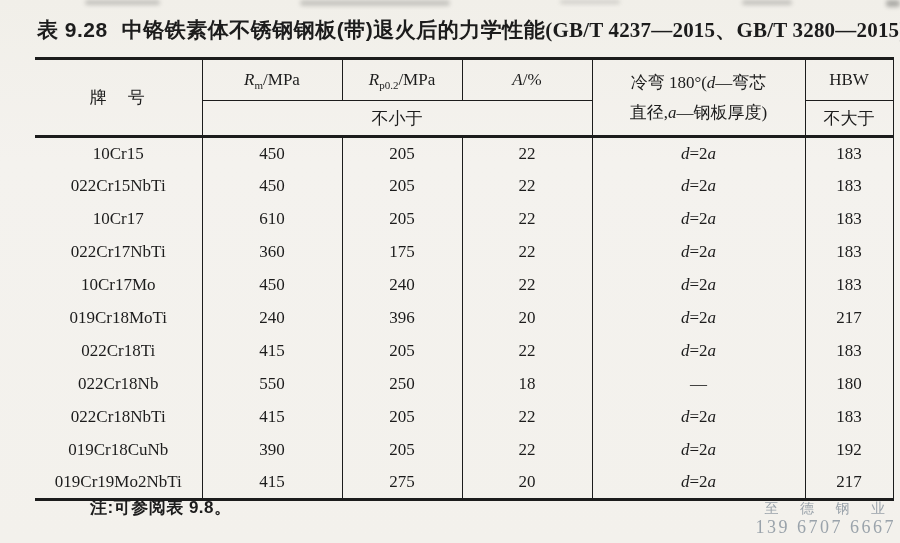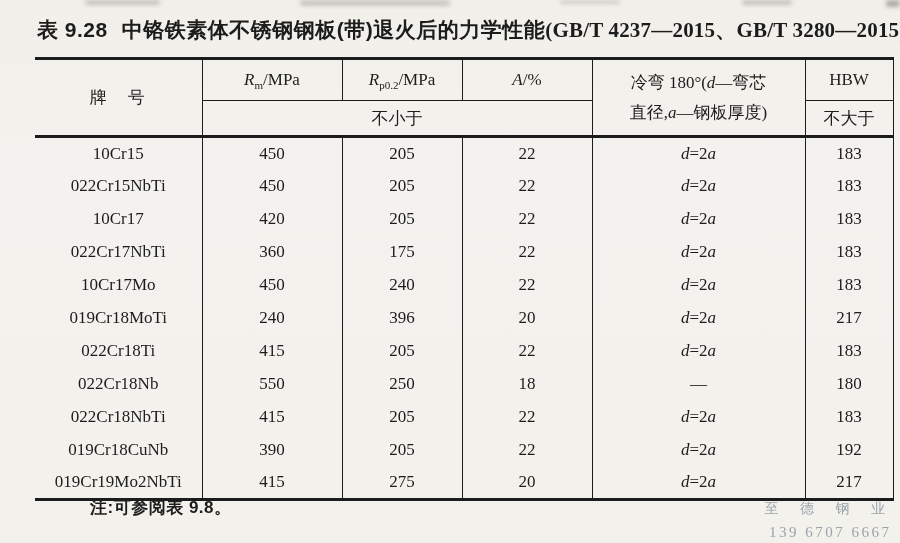--- a/index.html
+++ b/index.html
@@ -50,26 +50,26 @@
   i{font-style:italic;}
   sub{font-size:11px;line-height:0;}
   .grade-head{font-size:18px;letter-spacing:2px;}
   .bend-head div{line-height:1.75;}
   .note{
     position:absolute;left:90px;top:496px;
     font-family:"Liberation Sans","DejaVu Sans",sans-serif;
     font-weight:700;font-size:17px;letter-spacing:0.5px;
   }
   .watermark{
-    position:absolute;right:4px;top:501px;text-align:center;
+    position:absolute;right:4px;top:501px;text-align:right;
     color:var(--watermark);line-height:1.15;
     font-family:"Liberation Serif","DejaVu Serif",serif;
   }
   .watermark .w1{font-size:14px;letter-spacing:9px;margin-right:2px;}
-  .watermark .w2{font-size:15px;letter-spacing:2.5px;margin-top:7px;}
+  .watermark .w2{font-size:18px;letter-spacing:2.5px;}
 </style>
 </head>
 <body>
 
 <div class="smudge" style="left:85px;top:0;width:75px;height:5px;opacity:.30"></div>
 <div class="smudge" style="left:300px;top:0;width:150px;height:6px;opacity:.28"></div>
 <div class="smudge" style="left:560px;top:0;width:60px;height:4px;opacity:.22"></div>
 <div class="smudge" style="left:742px;top:0;width:50px;height:5px;opacity:.30"></div>
 <div class="smudge" style="left:886px;top:0;width:14px;height:7px;opacity:.45"></div>
 
@@ -115,21 +115,21 @@
       <tr>
         <td>022Cr15NbTi</td>
         <td>450</td>
         <td>205</td>
         <td>22</td>
         <td><i>d</i>=2<i>a</i></td>
         <td>183</td>
       </tr>
       <tr>
         <td>10Cr17</td>
-        <td>420</td>
+        <td>610</td>
         <td>205</td>
         <td>22</td>
         <td><i>d</i>=2<i>a</i></td>
         <td>183</td>
       </tr>
       <tr>
         <td>022Cr17NbTi</td>
         <td>360</td>
         <td>175</td>
         <td>22</td>

